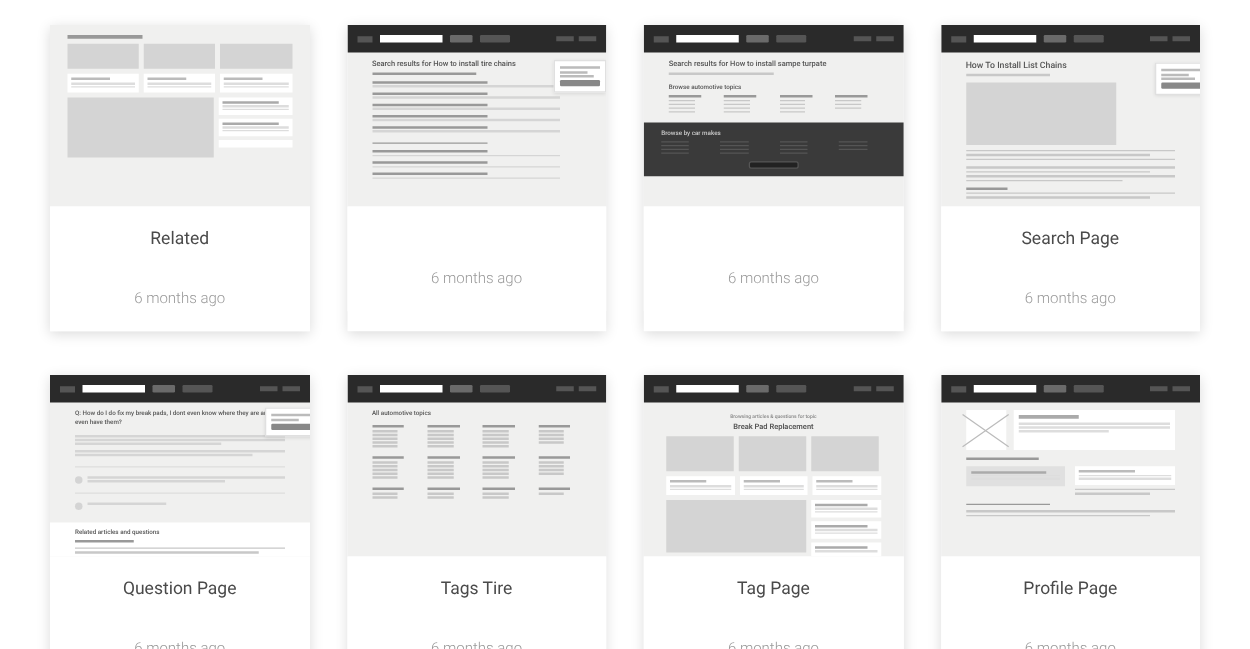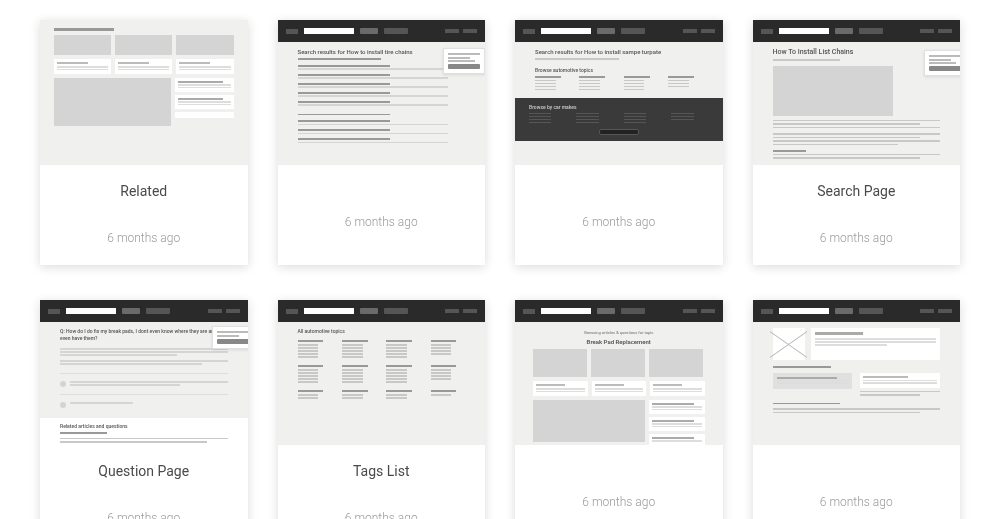--- a/index.html
+++ b/index.html
@@ -779,21 +779,21 @@
               </div>
             <div class="wf-col">
                 <div class="ch"></div>
                 <div class="ci"></div>
               </div>
           </div>
         </div>
       </div>
     </div>
     <div class="card-meta">
-      <div class="card-title">Tags List</div>
+      <div class="card-title">Tags Tire</div>
       <div class="card-time">6 months ago</div>
     </div>
   </div>
 
   <div class="card">
     <div class="thumb">
       <div class="thumb-inner">
         <div class="wf-header-dark">
           <div class="wf-logo"></div>
           <div class="wf-search-input" style="width:50px"></div>
@@ -847,20 +847,21 @@
               <div class="wf-side-item">
                   <div class="s1"></div>
                   <div class="s2"></div>
                 </div>
             </div>
           </div>
         </div>
       </div>
     </div>
     <div class="card-meta">
+      <div class="card-title">Tag Page</div>
       <div class="card-time">6 months ago</div>
     </div>
   </div>
 
   <div class="card">
     <div class="thumb">
       <div class="thumb-inner">
         <div class="wf-header-dark">
           <div class="wf-logo"></div>
           <div class="wf-search-input" style="width:50px"></div>
@@ -904,17 +905,18 @@
           </div>
           <div style="height:5px"></div>
           <div class="wf-line wf-line-dark" style="width:40%"></div>
           <div style="height:2px"></div>
           <div class="wf-line"></div>
           <div class="wf-line wf-line-med"></div>
         </div>
       </div>
     </div>
     <div class="card-meta">
+      <div class="card-title">Profile Page</div>
       <div class="card-time">6 months ago</div>
     </div>
   </div>
 
 </div>
 
 </body></html>

